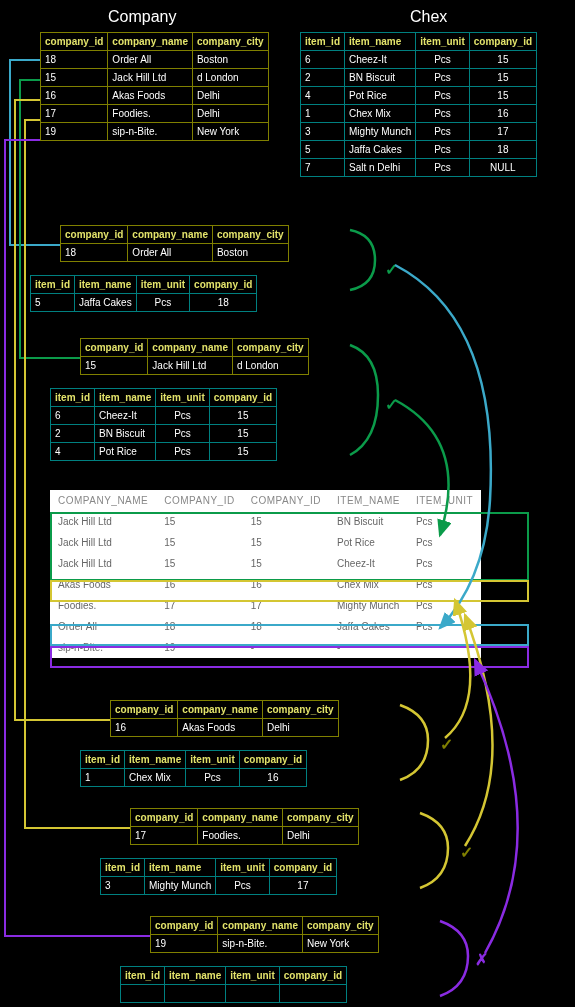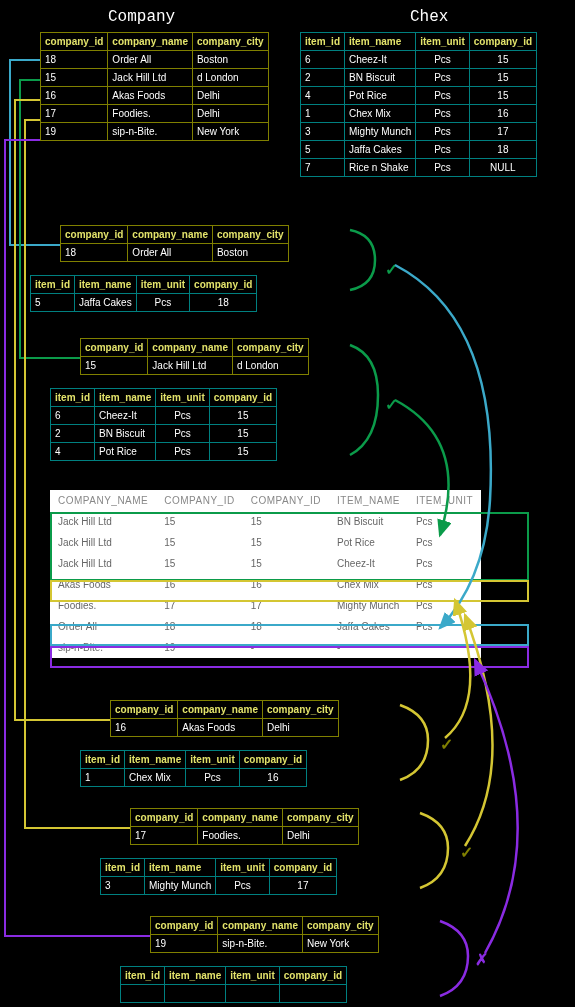--- a/index.html
+++ b/index.html
@@ -1,16 +1,16 @@
 <!DOCTYPE html>
 <html><head>
 <meta charset="utf-8">
 <style>
 body{margin:0;background:#000;font-family:Verdana,Geneva,sans-serif;font-size:10px;color:#fff;width:575px;height:1007px;position:relative;overflow:hidden}
-.title{font-family:Liberation Mono, monospace;font-size:16px;color:#fff;position:absolute}
+.title{font-family:Liberation Sans, sans-serif;font-size:16px;color:#fff;position:absolute}
 table{border-collapse:collapse;position:absolute}
 th,td{border:1px solid;padding:3px 4px;text-align:left;font-weight:normal;font-size:10px}
 th{color:#e3e36b;font-weight:bold}
 .olive th,.olive td{border-color:#808000}
 .teal th,.teal td{border-color:#008080}
 .teal td.c{text-align:center}
 .result{background:#fff;color:#555;border-collapse:collapse;font-size:11px}
 .result th,.result td{border:none;padding:5px 8px;color:#666}
 .result th{color:#888;font-weight:normal;letter-spacing:0.5px;font-size:10px}
 .hl{position:absolute;border:2px solid;pointer-events:none}
@@ -96,21 +96,21 @@
         <td class="c">17</td>
       </tr>
       <tr>
         <td>5</td>
         <td>Jaffa Cakes</td>
         <td class="c">Pcs</td>
         <td class="c">18</td>
       </tr>
       <tr>
         <td>7</td>
-        <td>Rice n Shake</td>
+        <td>Salt n Delhi</td>
         <td class="c">Pcs</td>
         <td class="c">NULL</td>
       </tr>
     </tbody>
   </table>
 
 <table id="p0c" class="olive" style="left:60px;top:225px">
     <tbody>
       <tr>
         <th>company_id</th>

